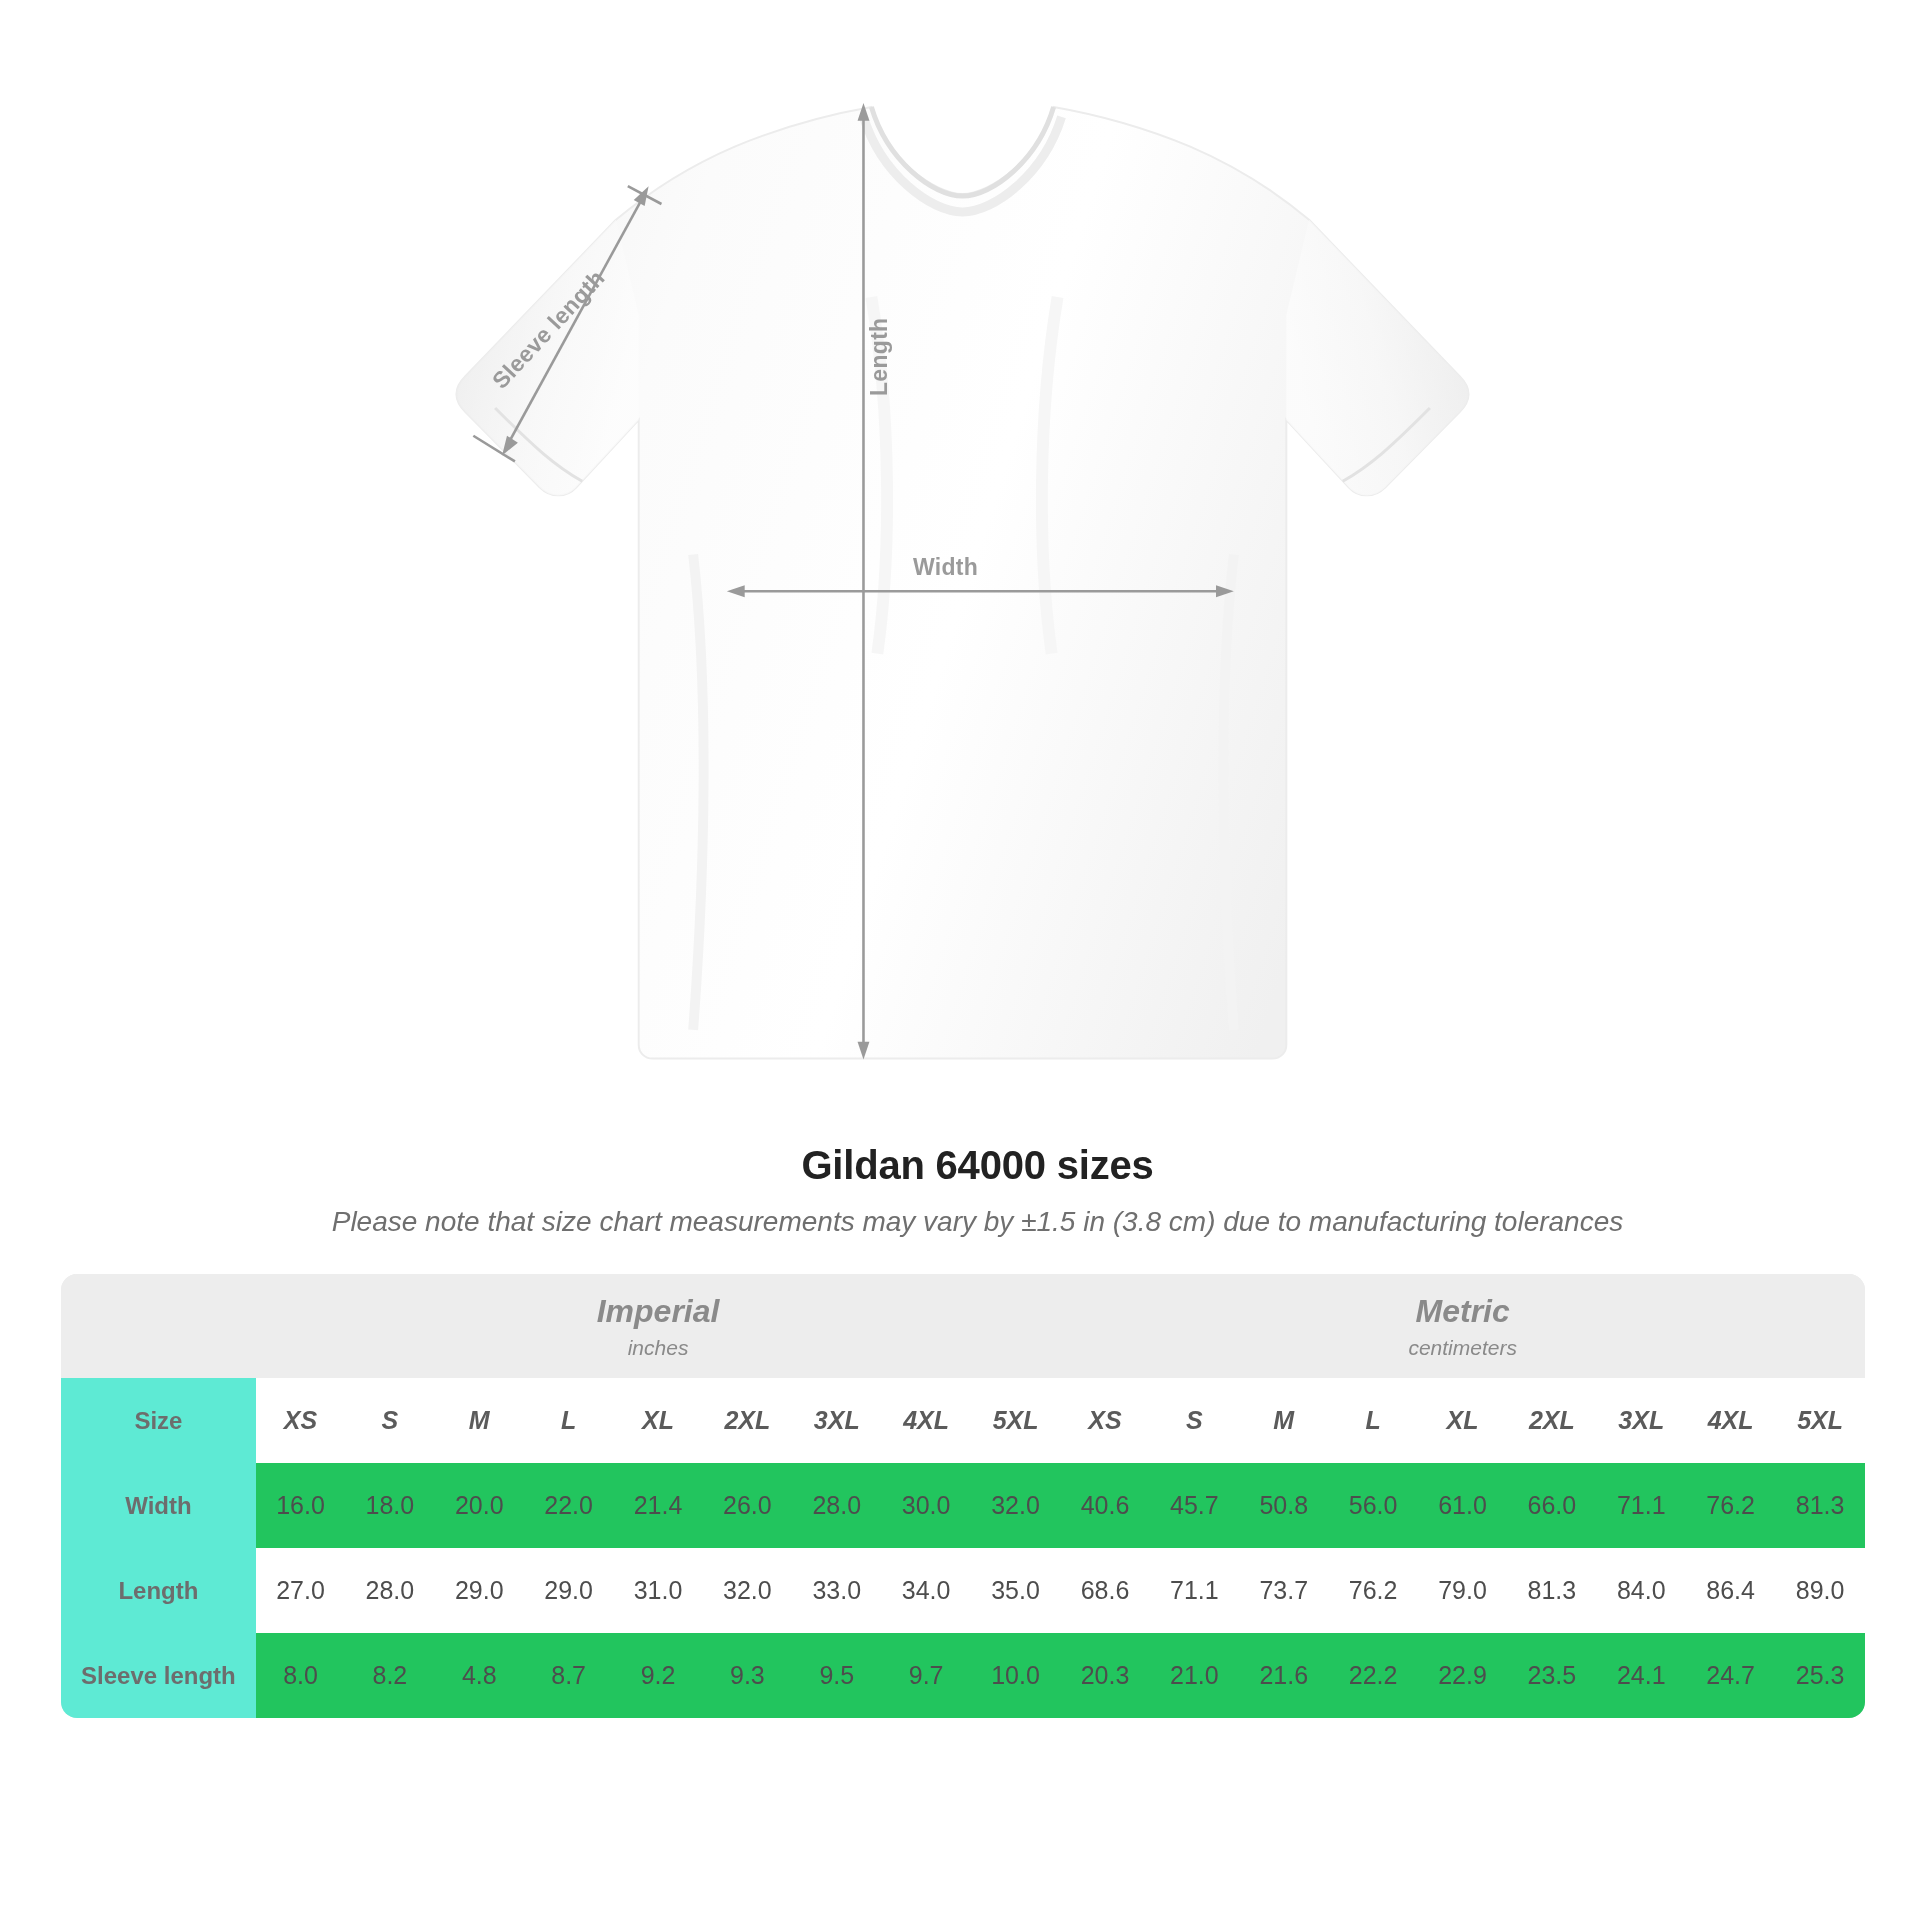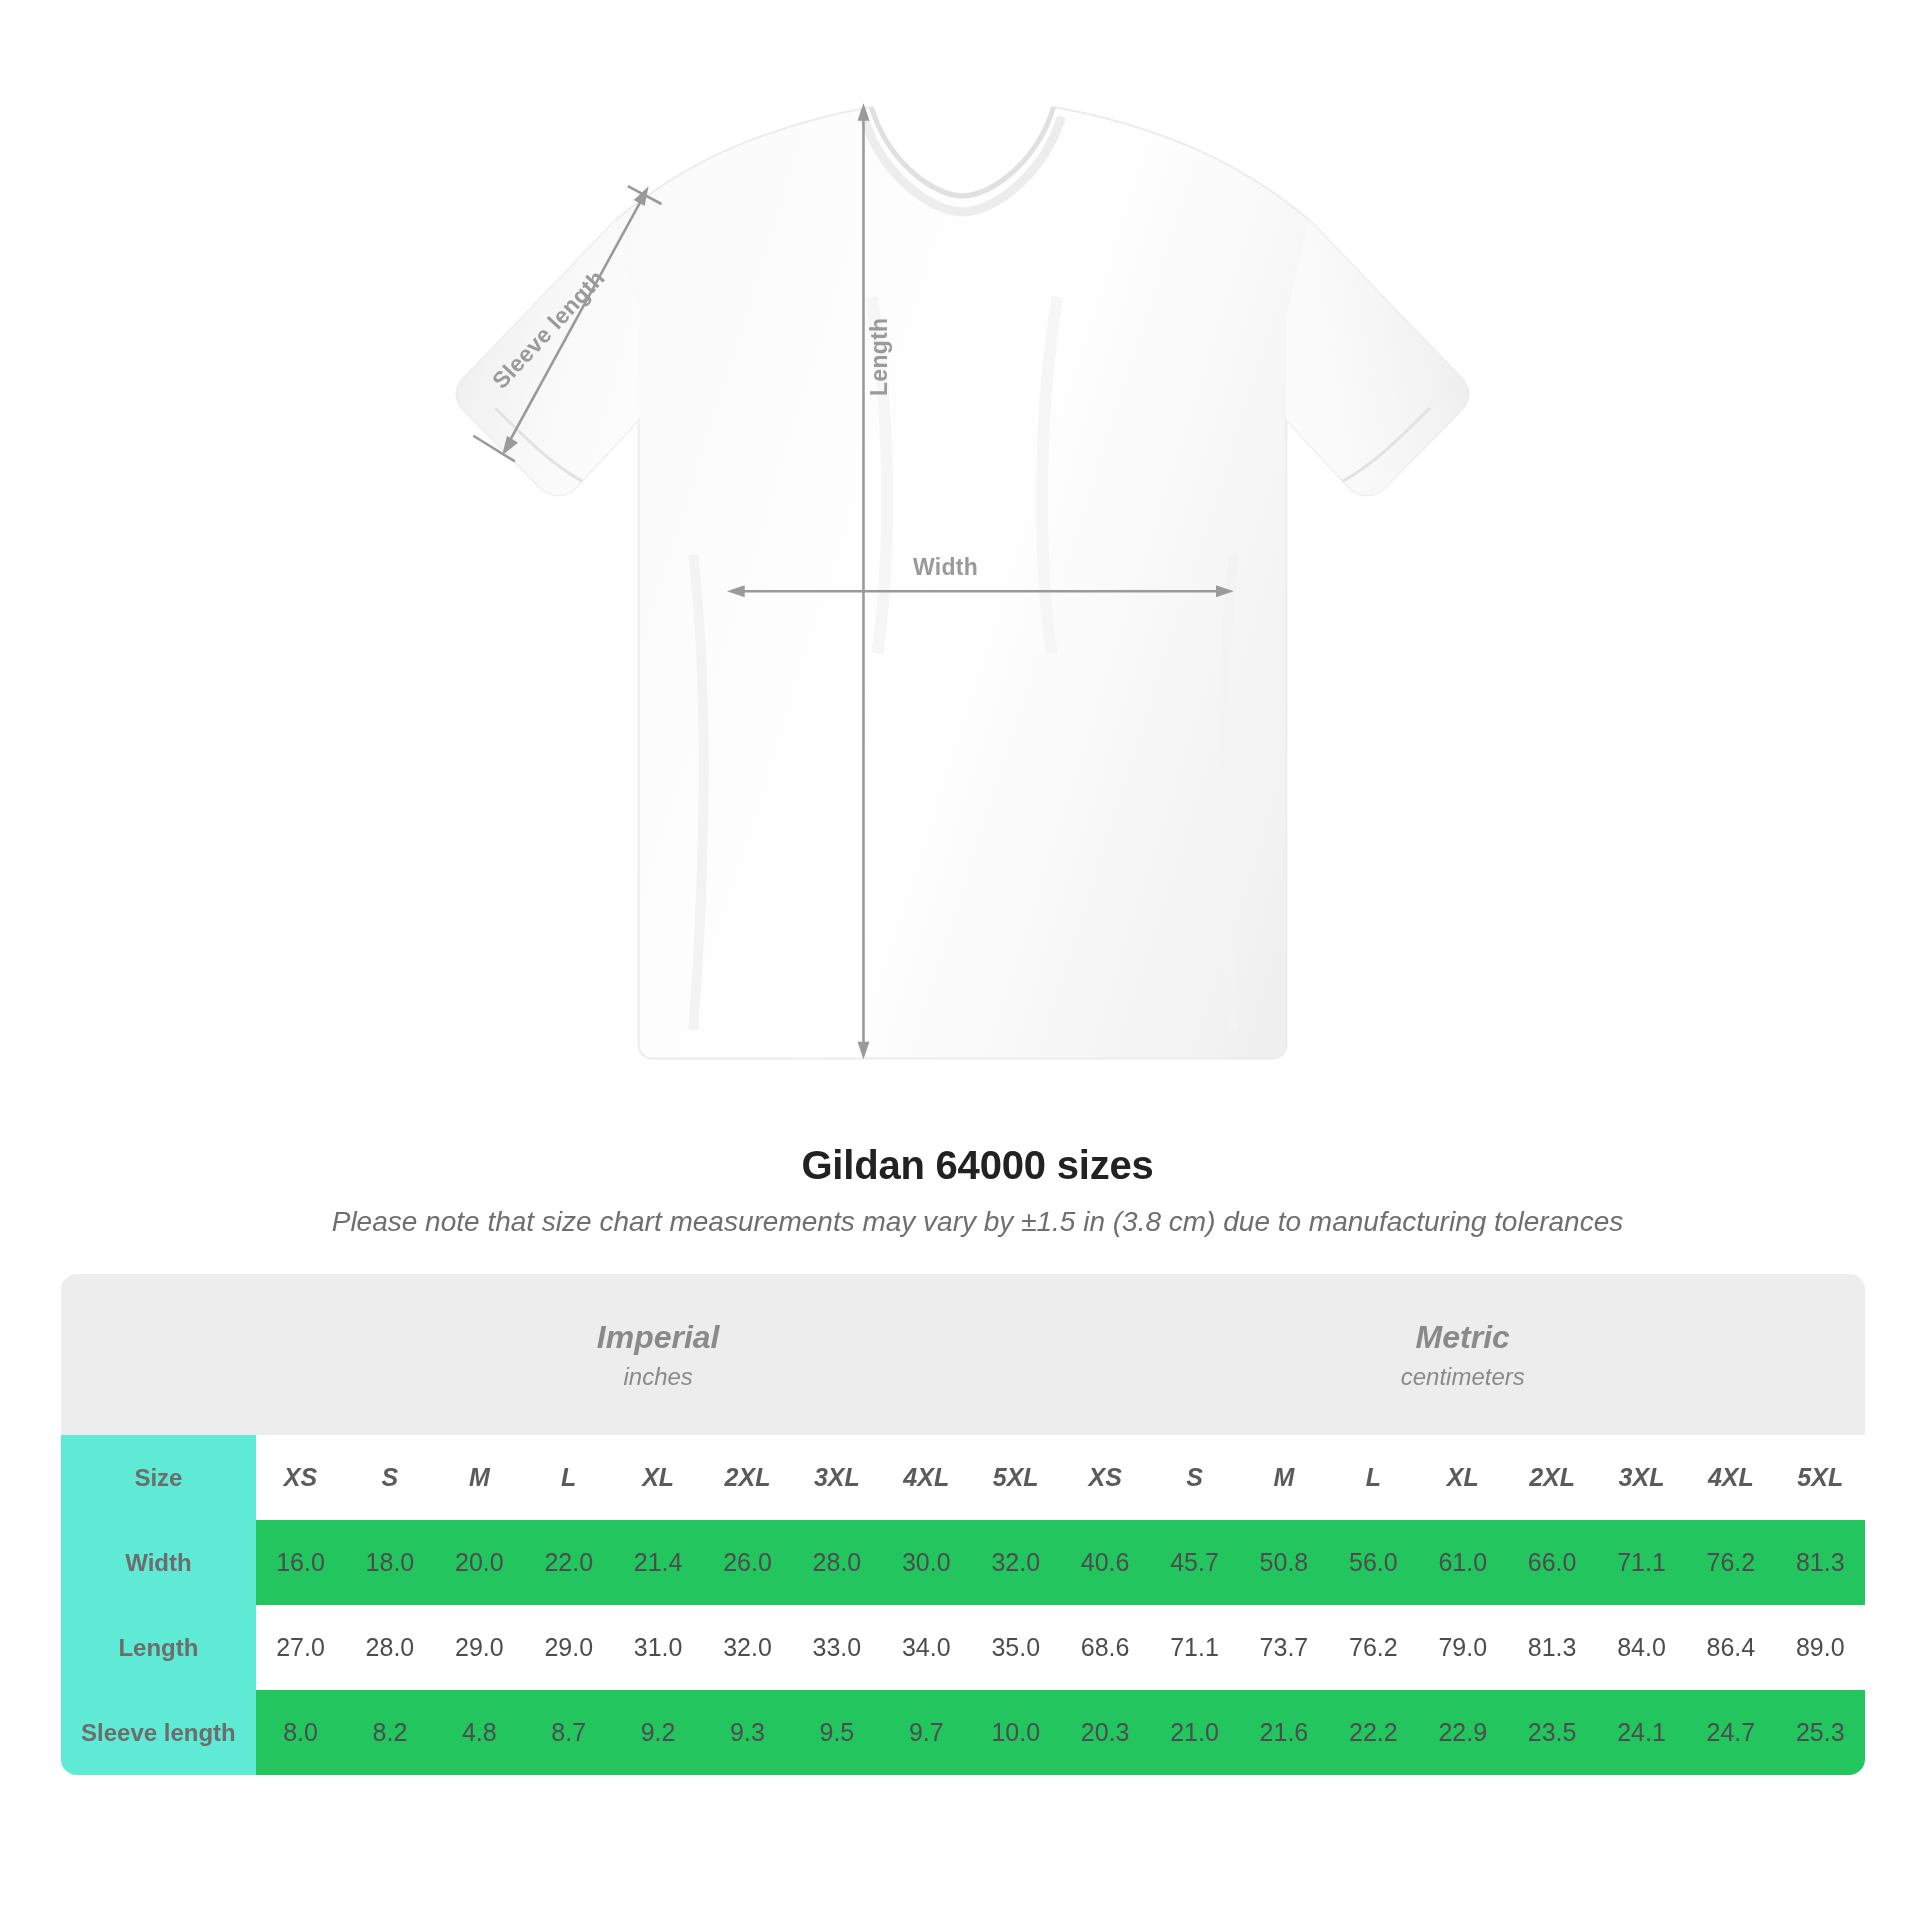--- a/index.html
+++ b/index.html
@@ -83,34 +83,34 @@
     table-layout: fixed;
     background: #ededed;
     border-radius: 16px;
     overflow: hidden;
   }
   table.size-table td, table.size-table th {
     border: 0;
     padding: 0;
   }
   .unit-head {
-    height: 161px;
+    height: 104px;
     text-align: center;
     vertical-align: middle;
     background: #ededed;
   }
   .unit-name {
     font-size: 32px;
     font-weight: bold;
     font-style: italic;
     color: #8a8a8a;
     line-height: 1.2;
   }
   .unit-sub {
-    font-size: 24px;
+    font-size: 21px;
     font-style: italic;
     color: #8a8a8a;
     margin-top: 6px;
   }
   .row-head {
     background: #5eead4;
     font-size: 24px;
     font-weight: bold;
     color: #6d6d6d;
     text-align: center;

